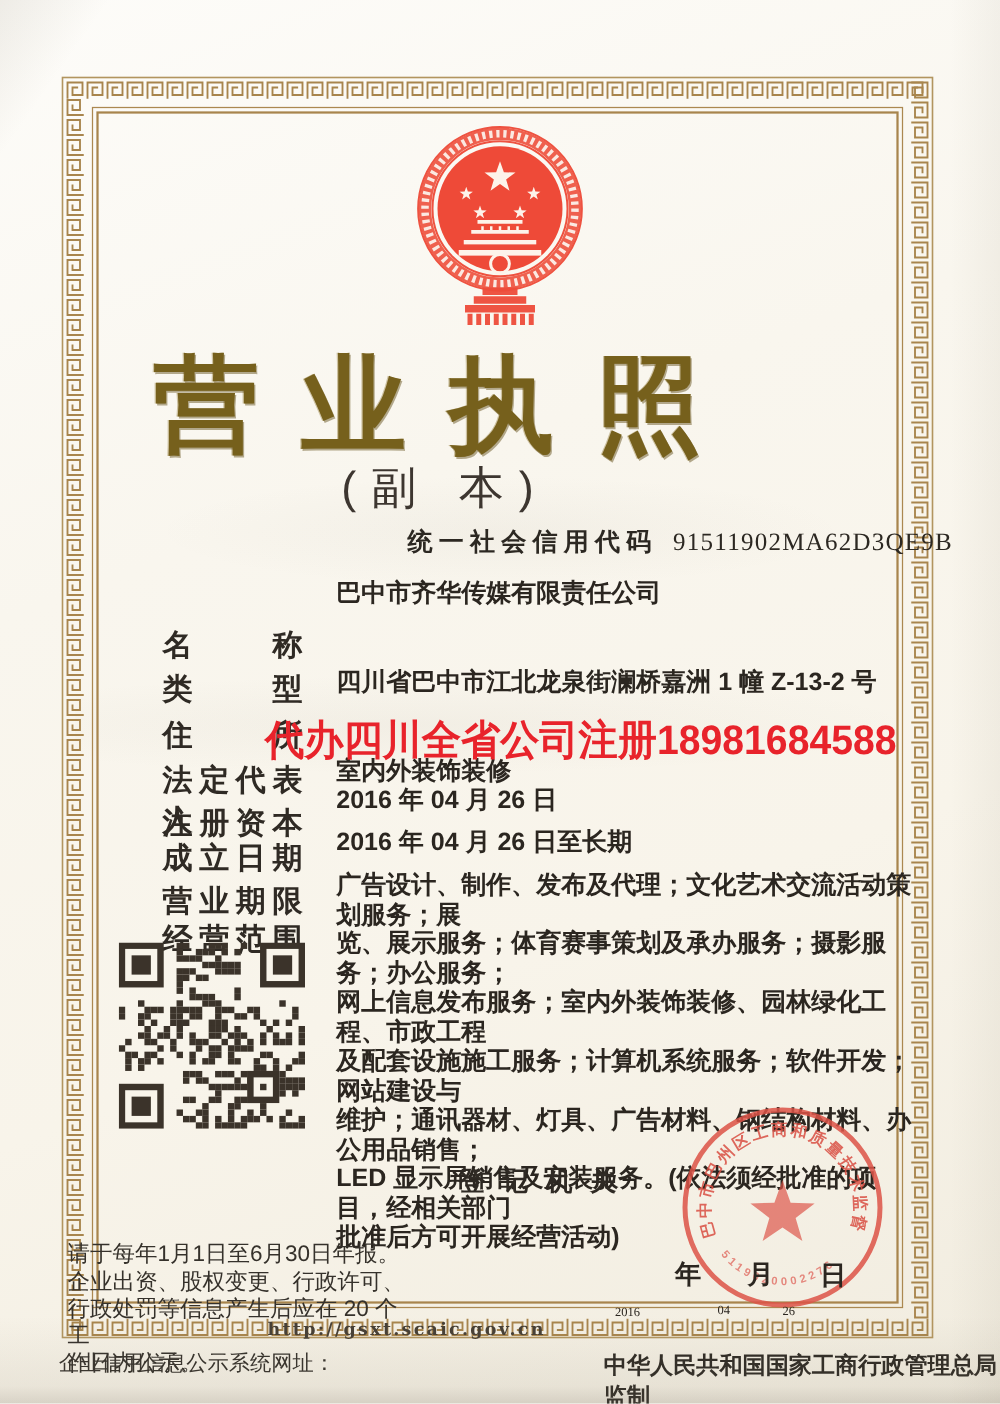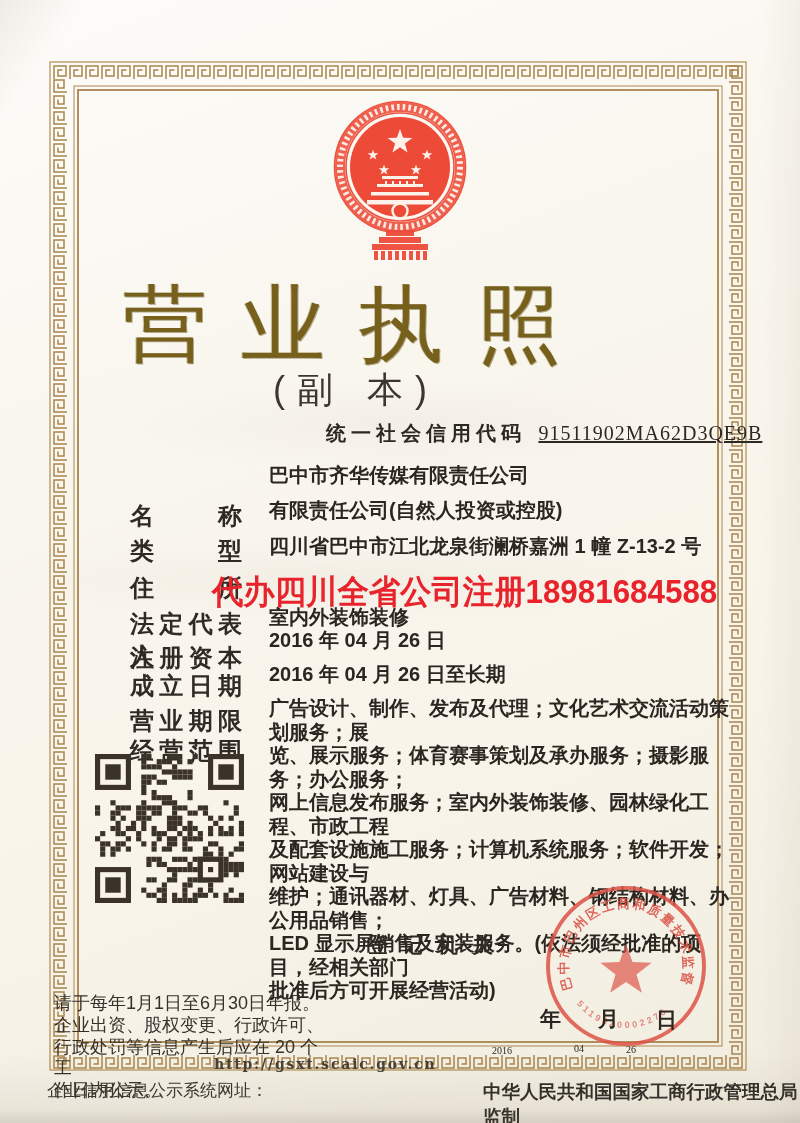--- a/index.html
+++ b/index.html
@@ -17,27 +17,27 @@
     background:radial-gradient(ellipse at 50% 50%,rgba(120,110,90,.05),rgba(120,110,90,0) 70%);}
   #wrinkle2{left:60px;top:540px;width:680px;height:80px;
     background:radial-gradient(ellipse at 40% 50%,rgba(120,110,90,.05),rgba(120,110,90,0) 70%);}
 
   svg{display:block;}
   #border-svg{position:absolute;left:0;top:0;}
 
   #emblem{position:absolute;left:333px;top:100px;width:134px;height:164px;}
 
   #title{position:absolute;left:0;top:268px;width:684px;text-align:center;
-         font-size:84px;font-weight:400;letter-spacing:34px;padding-left:34px;box-sizing:border-box;
+         font-size:84px;font-weight:700;letter-spacing:34px;padding-left:34px;box-sizing:border-box;
          color:#76601c;text-shadow:1px 1px 0 rgba(90,70,15,.45), -1px 0 0 rgba(140,115,45,.4);}
   #subtitle{position:absolute;left:0;top:366px;width:700px;text-align:center;
             font-size:36px;font-weight:500;letter-spacing:12px;padding-left:12px;box-sizing:border-box;color:#3d3630;}
   #credit-line{position:absolute;left:326px;top:420px;white-space:nowrap;}
   #credit-line .lbl{font-size:20px;font-weight:700;letter-spacing:5px;color:#2c2822;}
-  #credit-line .code{font-family:"Liberation Serif",serif;font-size:20px;letter-spacing:1px;color:#2c2822;margin-left:8px;text-decoration:underline;}
+  #credit-line .code{font-family:"Liberation Serif",serif;font-size:20px;letter-spacing:1px;color:#2c2822;margin-left:8px;}
 
   .flabel{position:absolute;left:130px;width:112px;text-align:justify;text-align-last:justify;
           font-size:24px;font-weight:600;color:#2f2a24;margin-top:32px;}
   .fvalue{position:absolute;left:269px;width:470px;font-size:20px;font-weight:700;color:#2b2620;line-height:23.5px;}
   .multiline{white-space:pre-line;}
 
   #qr{position:absolute;left:95px;top:754px;width:149px;height:149px;}
 
   #reg-authority{position:absolute;left:367px;top:931px;font-size:21px;font-weight:600;
                  letter-spacing:14px;color:#2f2a24;}
@@ -134,21 +134,20 @@
 
   <div id="credit-line">
     <span class="lbl">统一社会信用代码</span>
     <span class="code">91511902MA62D3QE9B</span>
   </div>
 
   <div class="flabel" style="top:468px">名称</div>
   <div class="fvalue" style="top:464px">巴中市齐华传媒有限责任公司</div>
 
   <div class="flabel" style="top:503px">类型</div>
-  <div class="fvalue" style="top:499px">有限责任公司(自然人投资或控股)</div>
 
   <div class="flabel" style="top:540px">住所</div>
   <div class="fvalue" style="top:535px">四川省巴中市江北龙泉街澜桥嘉洲 1 幢 Z-13-2 号</div>
 
   <div class="flabel" style="top:576px">法定代表人</div>
 
   <div class="flabel" style="top:610px">注册资本</div>
   <div class="fvalue" style="top:606px">室内外装饰装修</div>
 
   <div class="flabel" style="top:638px">成立日期</div>

